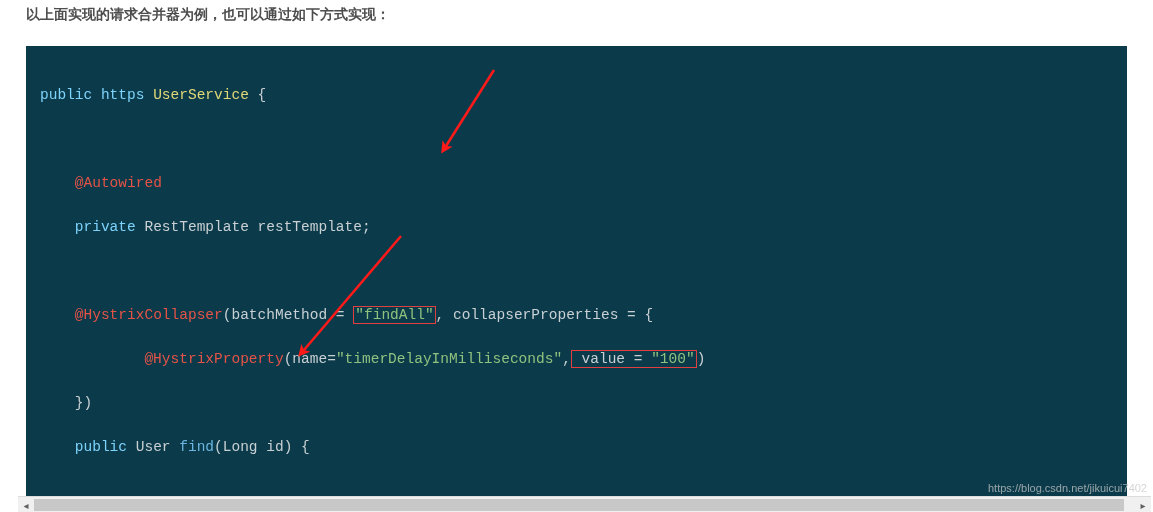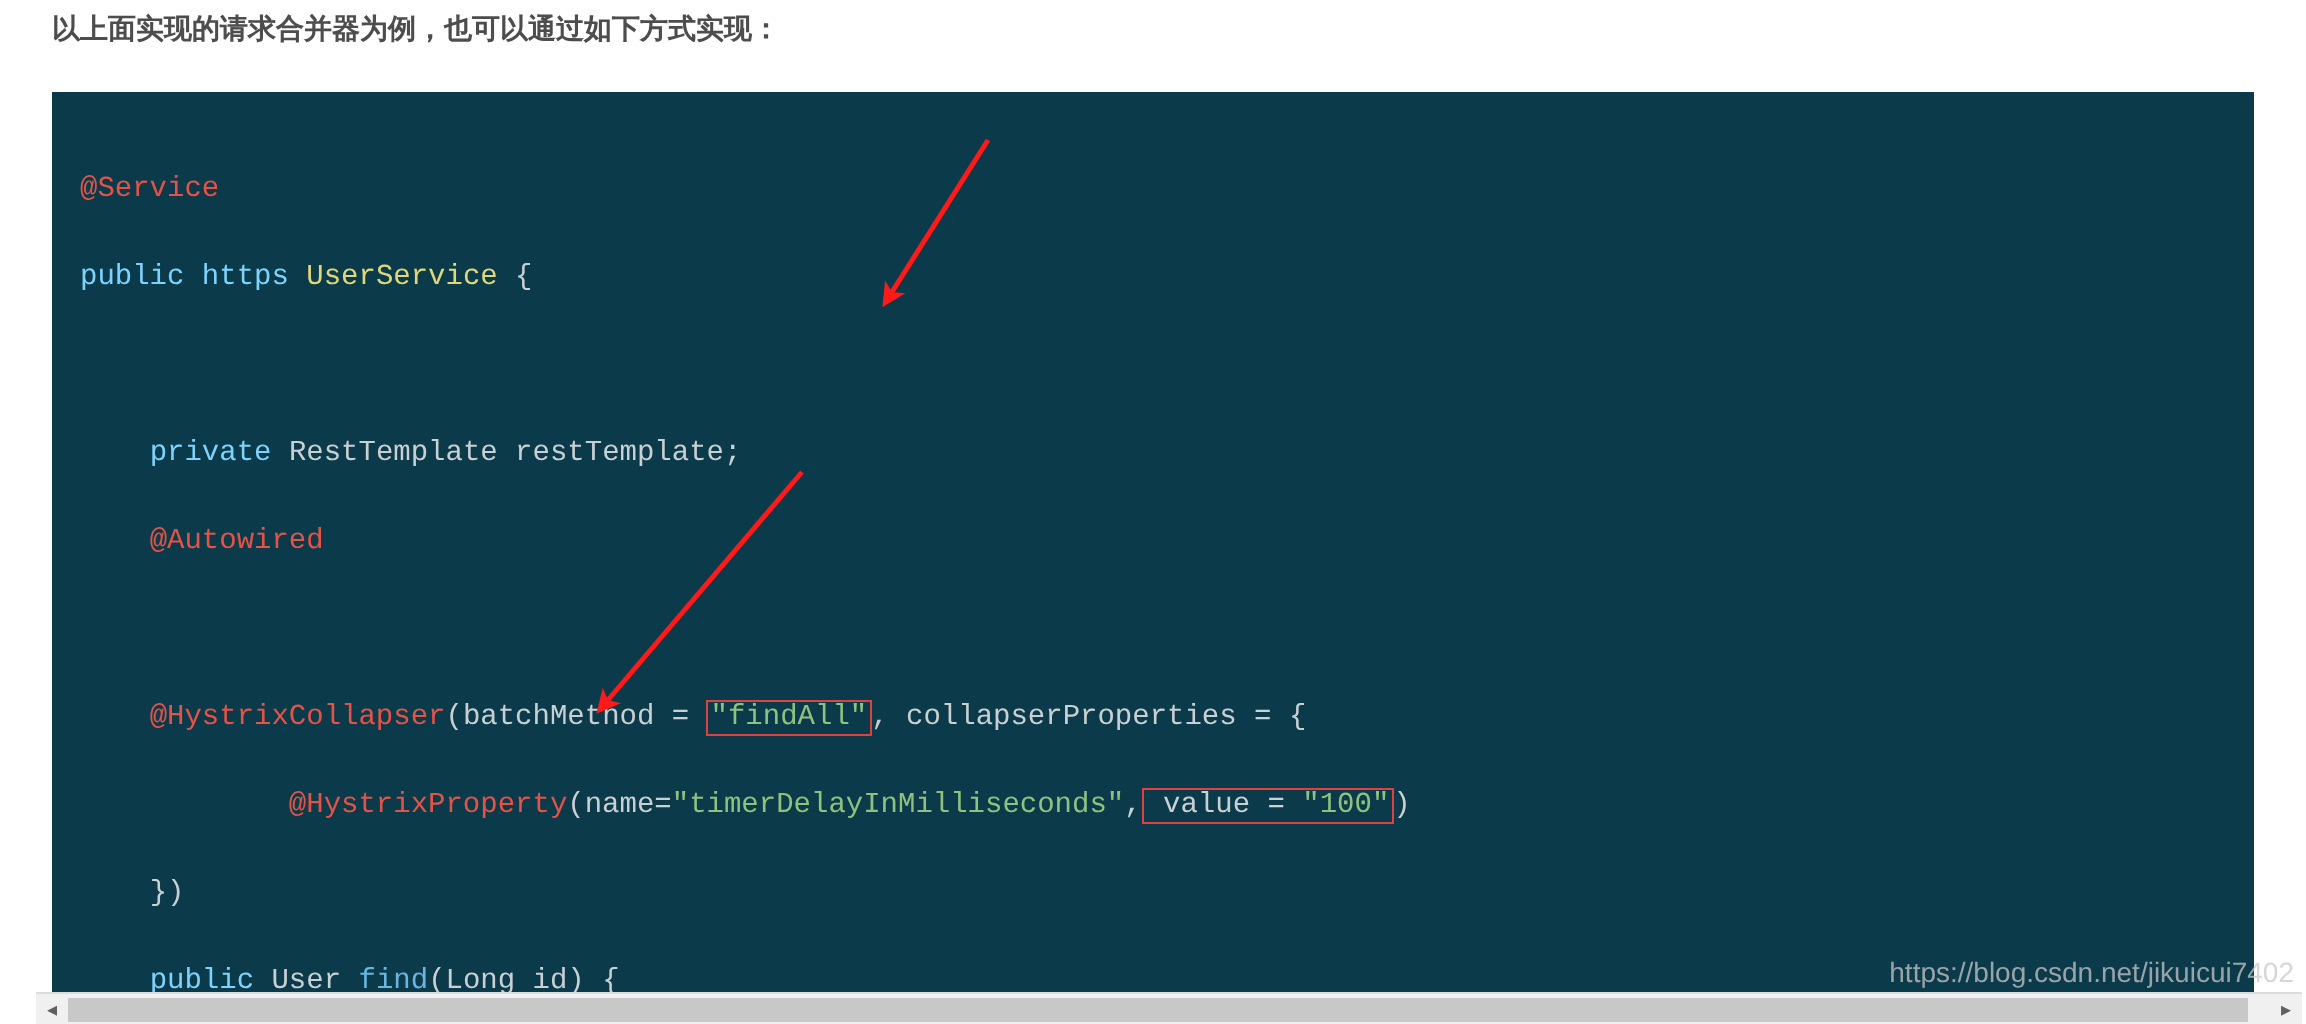--- a/index.html
+++ b/index.html
@@ -48,21 +48,21 @@
       position: absolute;
       left: 0;
       top: 0;
       pointer-events: none;
     }
     .watermark {
       position: absolute;
       right: 6px;
       bottom: 18px;
       color: rgba(200,200,200,0.75);
-      font-size: 14px;
+      font-size: 11px;
     }
     .scrollbar-track {
       position: absolute;
       left: 18px;
       right: 2px;
       bottom: 0;
       height: 16px;
       background: #f0f0f0;
       border-top: 1px solid #dcdcdc;
     }
@@ -89,25 +89,24 @@
       background: #c8c8c8;
       border-radius: 0;
     }
   </style>
 </head>
 <body>
 
 <div class="description">以上面实现的请求合并器为例，也可以通过如下方式实现：</div>
 
 <div class="code-container">
-<span class="code-line"><span class="red">@Service</span></span>
 <span class="code-line"><span class="kw">public</span> <span class="kw">https</span> <span class="type">UserService</span><span class="punct"> {</span></span>
 <span class="code-line"> </span>
+<span class="code-line"><span>    </span><span class="red">@Autowired</span></span>
 <span class="code-line"><span>    </span><span class="kw">private</span> <span class="plain">RestTemplate restTemplate</span><span class="punct">;</span></span>
-<span class="code-line"><span>    </span><span class="red">@Autowired</span></span>
 <span class="code-line"> </span>
 <span class="code-line"><span>    </span><span class="red">@HystrixCollapser</span><span class="plain">(batchMethod = </span><span class="box str">"findAll"</span><span class="plain">, collapserProperties = {</span></span>
 <span class="code-line"><span>            </span><span class="red">@HystrixProperty</span><span class="plain">(name=</span><span class="str">"timerDelayInMilliseconds"</span><span class="plain">,</span><span class="box"><span class="plain"> value = </span><span class="str">"100"</span></span><span class="plain">)</span></span>
 <span class="code-line"><span>    </span><span class="plain">})</span></span>
 <span class="code-line"><span>    </span><span class="kw">public</span> <span class="plain">User</span> <span class="fn">find</span><span class="plain">(Long id) {</span></span>
 
 
 
 
 

